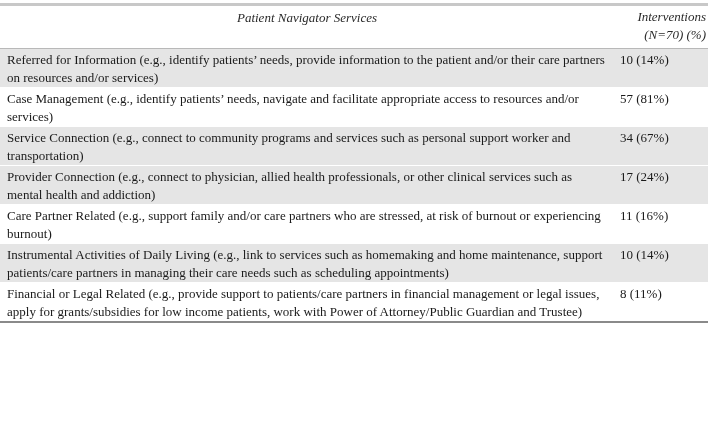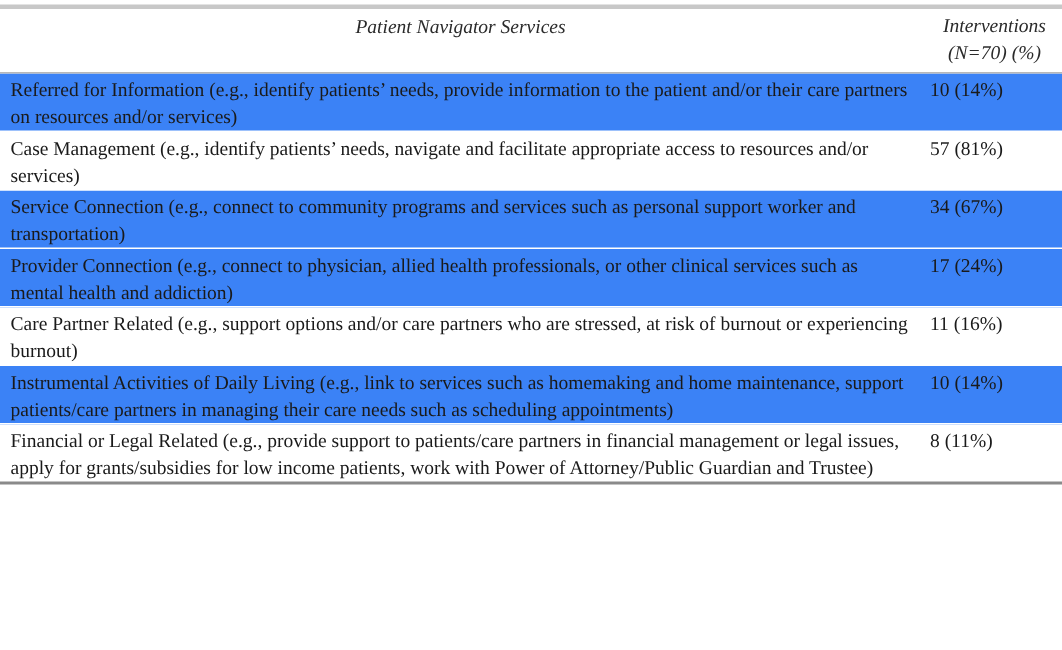--- a/index.html
+++ b/index.html
@@ -7,26 +7,26 @@
     table.svc {
       position: absolute; left: 0; top: 3px;
       width: 708px; border-collapse: collapse;
       font-size: 13px; line-height: 18px;
       border-top: 3px solid #c8c8c8;
       border-bottom: 2px solid #8a8a8a;
     }
     table.svc th { font-weight: normal; font-style: italic; color: #2a2a2a; padding: 2px 6px 3px 6px; vertical-align: top; }
     table.svc thead tr { border-bottom: 1px solid #b8b8b8; }
     table.svc thead th.col-service { height: 36px; padding-top: 3px; }
-    table.svc thead th.col-int { text-align: center; width: 86px; padding-right: 2px; }
+    table.svc thead th.col-int { text-align: right; width: 86px; padding-right: 2px; }
     table.svc td { padding: 0 6px; vertical-align: top; }
     table.svc td.desc { padding-left: 7px; }
     table.svc td.val { text-align: left; width: 86px; white-space: nowrap; padding-right: 2px; }
     table.svc tbody tr { border-bottom: 1px solid #ffffff; }
-    table.svc tbody tr.shade { background: #3b82f6; }
+    table.svc tbody tr.shade { background: #e5e5e5; }
     table.svc tbody tr.two { height: 36px; }
     table.svc tbody tr.one { height: 24px; }
     table.svc tbody tr td { padding-top: 2px; }
   </style>
 </head>
 <body>
 
 <table class="svc">
   <thead>
     <tr>
@@ -48,21 +48,21 @@
     </tr>
     <tr class="shade two">
       <td class="desc">Service Connection (e.g., connect to community programs and services such as personal support worker and transportation)</td>
       <td class="val">34 (67%)</td>
     </tr>
     <tr class="shade two">
       <td class="desc">Provider Connection (e.g., connect to physician, allied health professionals, or other clinical services such as mental health and addiction)</td>
       <td class="val">17 (24%)</td>
     </tr>
     <tr class="two">
-      <td class="desc">Care Partner Related (e.g., support options and/or care partners who are stressed, at risk of burnout or experiencing burnout)</td>
+      <td class="desc">Care Partner Related (e.g., support family and/or care partners who are stressed, at risk of burnout or experiencing burnout)</td>
       <td class="val">11 (16%)</td>
     </tr>
     <tr class="shade two">
       <td class="desc">Instrumental Activities of Daily Living (e.g., link to services such as homemaking and home maintenance, support patients/care partners in managing their care needs such as scheduling appointments)</td>
       <td class="val">10 (14%)</td>
     </tr>
     <tr class="two">
       <td class="desc">Financial or Legal Related (e.g., provide support to patients/care partners in financial management or legal issues, apply for grants/subsidies for low income patients, work with Power of Attorney/Public Guardian and Trustee)</td>
       <td class="val">8 (11%)</td>
     </tr>

